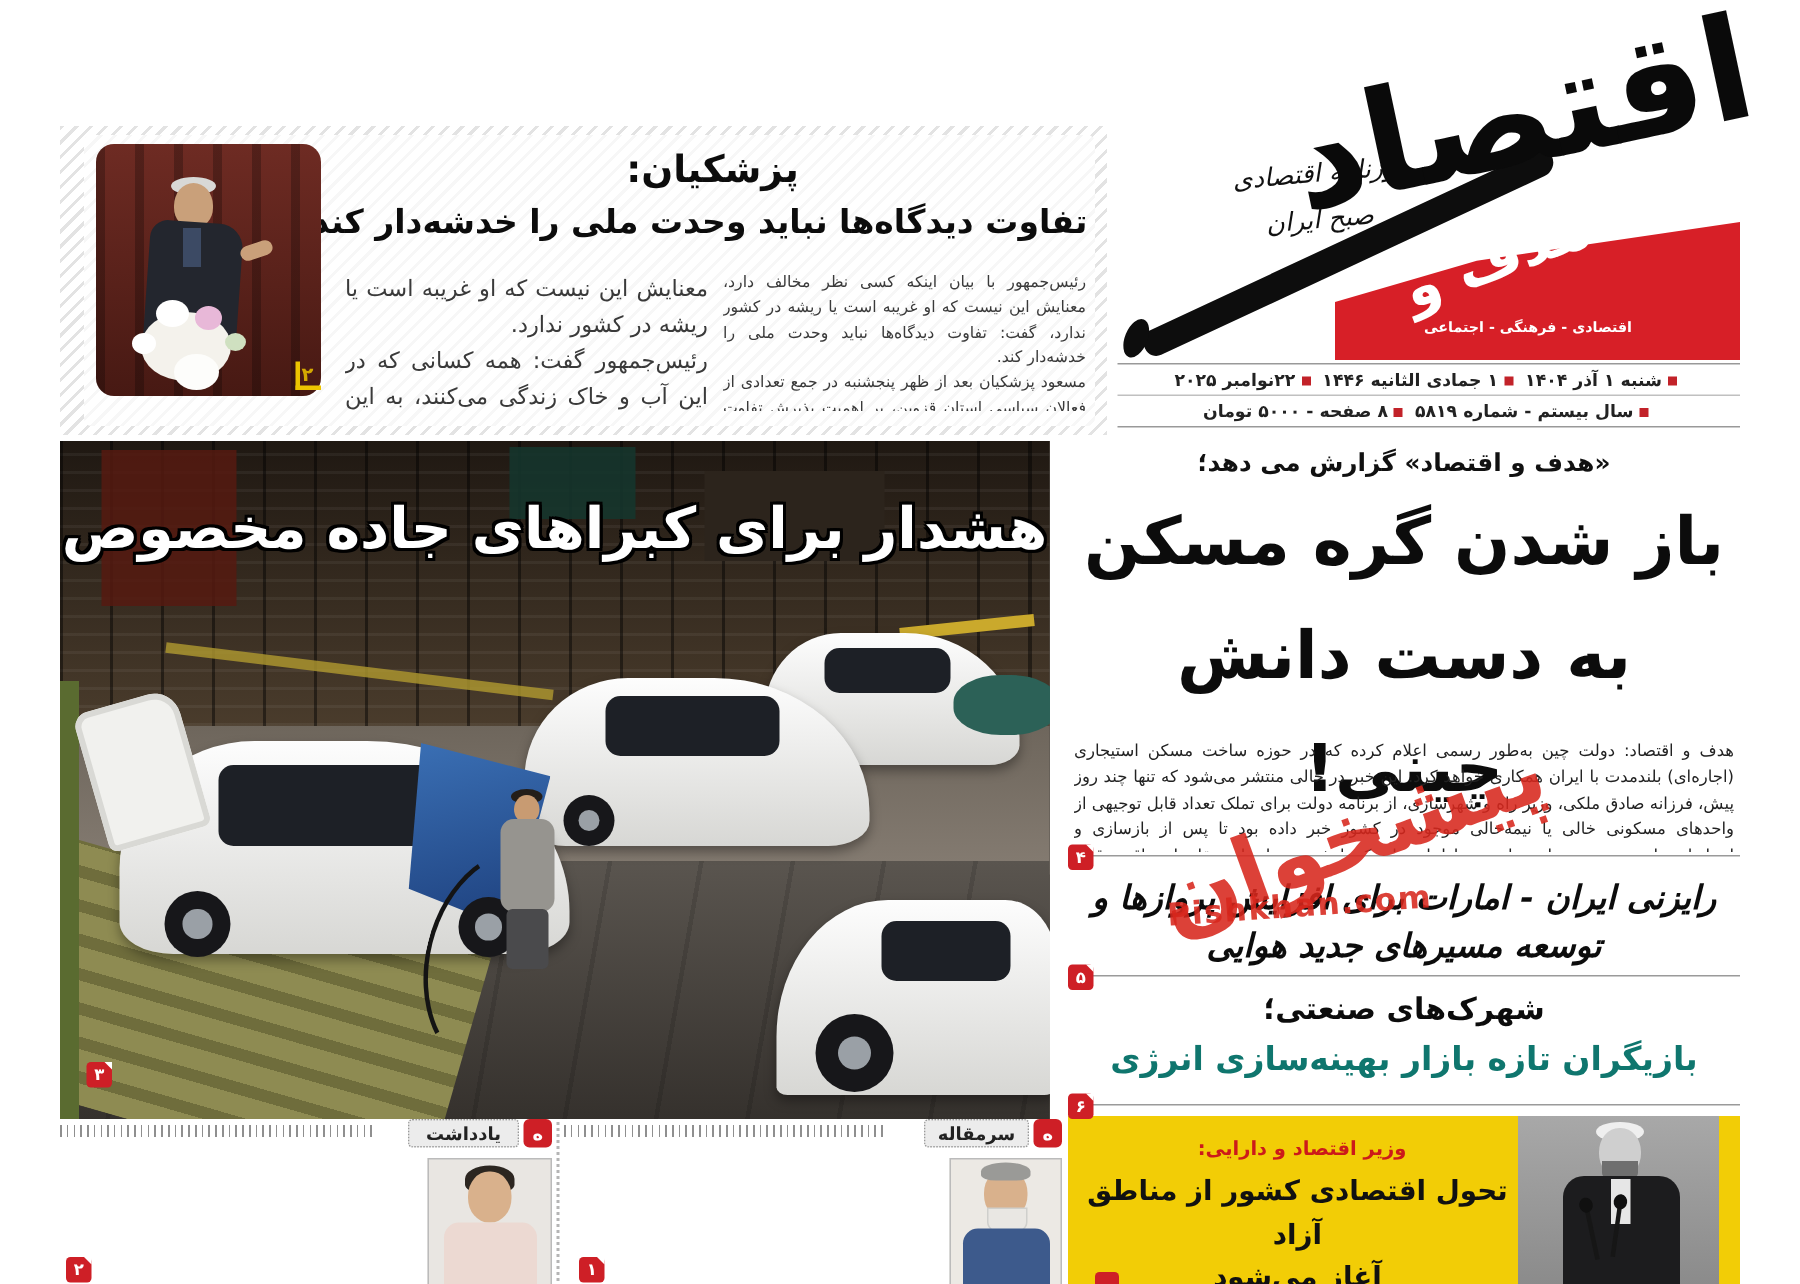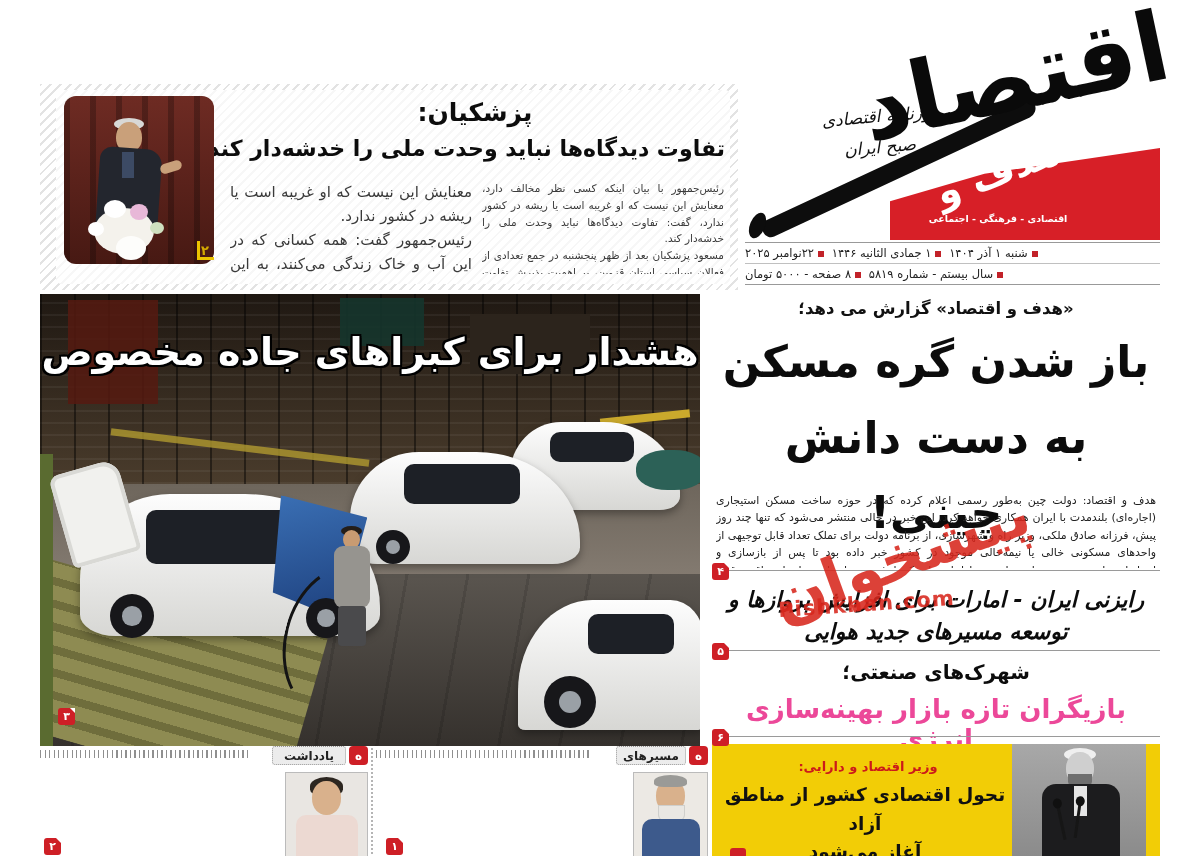--- a/index.html
+++ b/index.html
@@ -25,23 +25,23 @@
   .red-swoosh{left:890px;top:148px;width:270px;height:92px;background:#d71f27;
               clip-path:polygon(0 100%,0 58%,35% 28%,100% 0,100% 100%);z-index:1;}
   .logo-black{left:895px;top:26px;width:275px;font-size:95px;font-weight:bold;color:#0a0a0a;
               transform:rotate(-12deg);z-index:2;text-align:center;line-height:1;}
   .logo-white{left:933px;top:150px;font-size:38px;font-weight:bold;color:#fff;
               transform:rotate(-20deg);z-index:3;}
   .logo-tail{left:735px;top:96px;width:300px;height:18px;background:#0d0d0d;border-radius:0 0 10px 8px;
              transform:rotate(-25deg);transform-origin:right center;z-index:2;}
   .logo-hook{left:750px;top:212px;width:15px;height:27px;background:#0d0d0d;border-radius:50%;
              transform:rotate(22deg);z-index:2;}
-  .tagline{left:908px;top:213px;width:180px;color:#fff;font-size:9.5px;font-weight:bold;z-index:3;text-align:center;}
+  .tagline{left:908px;top:213px;width:180px;color:#fff;font-size:9.5px;font-weight:bold;z-index:3;text-align:right;}
   .subt{width:130px;text-align:center;font-size:17px;color:#111;transform:rotate(-5deg);font-style:italic;}
-  .dateline{left:745px;width:415px;text-align:left;font-size:11.5px;font-weight:normal;color:#222;padding:3px 0;}
+  .dateline{left:745px;width:415px;text-align:center;font-size:11.5px;font-weight:bold;color:#222;padding:3px 0;}
   .sq{display:inline-block;width:6px;height:6px;background:#c22229;margin:0 4px;vertical-align:middle;}
 
   
   .pz-photo{left:64px;top:96px;width:150px;height:168px;border-radius:12px;overflow:hidden;
             background:linear-gradient(#6e2b23,#471913);z-index:2;}
   .pz-curtain{position:absolute;inset:0;background:repeating-linear-gradient(90deg,rgba(0,0,0,.25) 0 6px,transparent 6px 26px);}
   .pz-head{position:absolute;left:52px;top:26px;width:26px;height:30px;border-radius:50% 50% 45% 45%;background:#c9a07a;}
   .pz-hair{position:absolute;left:50px;top:22px;width:30px;height:12px;border-radius:50%;background:#d8d8d6;}
   .pz-body{position:absolute;left:34px;top:52px;width:62px;height:80px;border-radius:12px 16px 0 0;background:#23262e;transform:rotate(4deg);}
   .pz-shirt{position:absolute;left:58px;top:56px;width:12px;height:26px;background:#3c4a64;}
@@ -82,21 +82,21 @@
   .ph-head{position:absolute;left:0;top:36px;width:100%;text-align:center;font-size:38px;font-weight:bold;color:#fff;
      letter-spacing:.5px;z-index:4;
      text-shadow:-2px 0 0 #000,2px 0 0 #000,0 -2px 0 #000,0 2px 0 #000,-2px -2px 0 #000,2px 2px 0 #000,-2px 2px 0 #000,2px -2px 0 #000;}
 
   
   .lead-kicker{left:712px;top:299px;width:448px;font-size:16.5px;font-weight:bold;color:#111;}
   .lead-head{left:712px;top:324px;width:448px;font-size:44px;line-height:1.72;font-weight:bold;color:#0c0c0c;}
   .lead-body{left:716px;top:492px;width:440px;height:76px;overflow:hidden;font-size:11px;line-height:1.58;color:#222;}
   .h2a{left:712px;top:584px;width:448px;font-size:22px;font-weight:bold;line-height:1.45;color:#0c0c0c;font-style:italic;}
   .h3a{left:712px;top:660px;width:448px;font-size:20px;font-weight:600;color:#0c0c0c;}
-  .h3b{left:712px;top:694px;width:448px;font-size:26px;font-weight:bold;color:#ec4899;}
+  .h3b{left:712px;top:694px;width:448px;font-size:22px;font-weight:bold;color:#0f766e;}
 
   
   .ybox{left:712px;top:744px;width:448px;height:112px;background:#f2cd06;z-index:2;}
   .ybox-kicker{position:absolute;left:20px;top:15px;width:272px;text-align:center;font-size:13px;font-weight:bold;color:#cc1a1a;}
   .ybox-head{position:absolute;left:8px;top:37px;width:290px;text-align:center;font-size:18.5px;font-weight:bold;color:#111;line-height:1.55;}
   .ybox-photo{position:absolute;left:300px;top:0;width:134px;height:112px;background:linear-gradient(#a8a8a8,#8b8b8b);overflow:hidden;}
   .ym-head{position:absolute;left:54px;top:8px;width:28px;height:33px;border-radius:48%;background:#cfcfcf;}
   .ym-hairgray{position:absolute;left:52px;top:4px;width:32px;height:13px;border-radius:50%;background:#efefef;}
   .ym-beard{position:absolute;left:56px;top:30px;width:24px;height:14px;border-radius:0 0 45% 45%;background:#6f6f6f;}
   .ym-suit{position:absolute;left:30px;top:40px;width:78px;height:72px;border-radius:14px 14px 0 0;background:#1c1c1e;}
@@ -260,21 +260,21 @@
       <div class="f-torso" style="left:10px;top:42px;width:62px;height:42px;background:#ecd9d2;"></div>
     </div>
 
     <div class="badge" style="left:4px;top:92px;">۲</div>
   </div>
   <div class="vsep" style="left:371px;"></div>
 
   <div class="abs bbox" style="left:376px;width:332px;">
     <div class="dash-top"></div>
     <div class="box-logo" style="left:313px;">ه</div>
-    <div class="box-pill" style="left:240px;width:68px;">مسیرهای</div>
+    <div class="box-pill" style="left:240px;width:68px;">سرمقاله</div>
     <div class="face" style="left:257px;top:26px;width:73px;height:84px;background:#ece9e4;">
       <div class="f-head" style="left:22px;top:6px;width:29px;height:34px;"></div>
       <div class="f-hair" style="left:20px;top:2px;width:33px;height:12px;background:#9a9a97;"></div>
       <div class="abs" style="left:24px;top:32px;width:25px;height:16px;border-radius:0 0 45% 45%;background:#e9e7e3;border:1px solid #cfcfcc;"></div>
       <div class="f-torso" style="left:8px;top:46px;width:58px;height:38px;background:#3d5a8c;"></div>
     </div>
 
     <div class="badge" style="left:10px;top:92px;">۱</div>
   </div>
 

